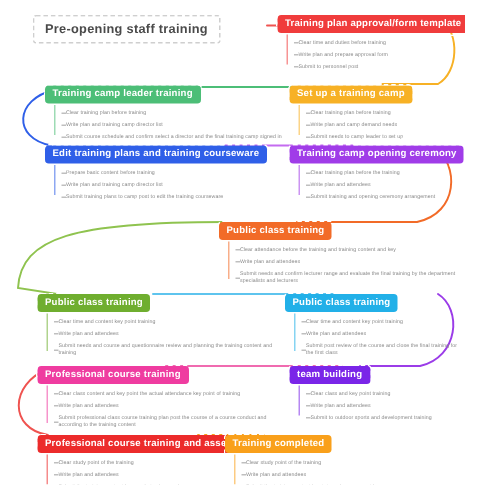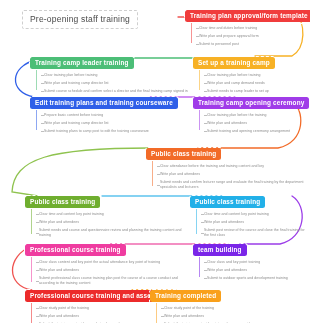--- a/index.html
+++ b/index.html
@@ -92,21 +92,21 @@
       <path d="M 36 60 C 10 66, 8 92, 34 97" fill="none" stroke="#2f5fe8" stroke-width="1.3" stroke-linecap="round"></path>
       <path d="M 150 97 L 235 97" fill="none" stroke="#c46bf0" stroke-width="1.3" stroke-linecap="round"></path>
       <path d="M 290 98 C 306 110, 306 142, 278 148 L 198 148" fill="none" stroke="#f26b28" stroke-width="1.3" stroke-linecap="round"></path>
       <path d="M 150 148 C 50 148, 14 158, 12 192 L 38 196" fill="none" stroke="#8fc34f" stroke-width="1.3" stroke-linecap="round"></path>
       <path d="M 102 196 L 222 196" fill="none" stroke="#5ec4ee" stroke-width="1.3" stroke-linecap="round"></path>
       <path d="M 292 196 C 308 206, 306 238, 280 244 L 240 244" fill="none" stroke="#9b3ce8" stroke-width="1.3" stroke-linecap="round"></path>
       <path d="M 110 244 L 228 244" fill="none" stroke="#f06bb0" stroke-width="1.3" stroke-linecap="round"></path>
       <path d="M 32 246 C 6 256, 6 286, 32 290" fill="none" stroke="#ef5350" stroke-width="1.3" stroke-linecap="round"></path>
       <path d="M 132 290 L 176 290" fill="none" stroke="#f9a01b" stroke-width="1.3" stroke-linecap="round"></path>
     </svg>
-  <div class="title-box" id="root-title" style="left: 22px; top: 10px;">Pre-opening staff training</div>
+  <div class="title-box" id="root-title" style="left: 22px; top: 10px; font-weight: bold;">Pre-opening staff training</div>
   <div id="nodes-layer">
       <div class="node" style="left: 185px; top: 4px; color: rgb(240, 60, 60);"><div class="hdr sel" style="background: rgb(240, 60, 60);">Training plan approval/form template</div><div class="subs">
           <div class="sub"><span>Clear time and duties before training</span></div>
           <div class="sub"><span>Write plan and prepare approval form</span></div>
           <div class="sub"><span>Submit to personnel post</span></div>
         </div></div>
       <div class="node" style="left: 30px; top: 51px; color: rgb(76, 190, 119);"><div class="hdr sel" style="background: rgb(76, 190, 119);">Training camp leader training</div><div class="subs">
           <div class="sub"><span>Clear training plan before training</span></div>
           <div class="sub"><span>Write plan and training camp director list</span></div>
           <div class="sub"><span>Submit course schedule and confirm select a director and the final training camp signed in</span></div>

